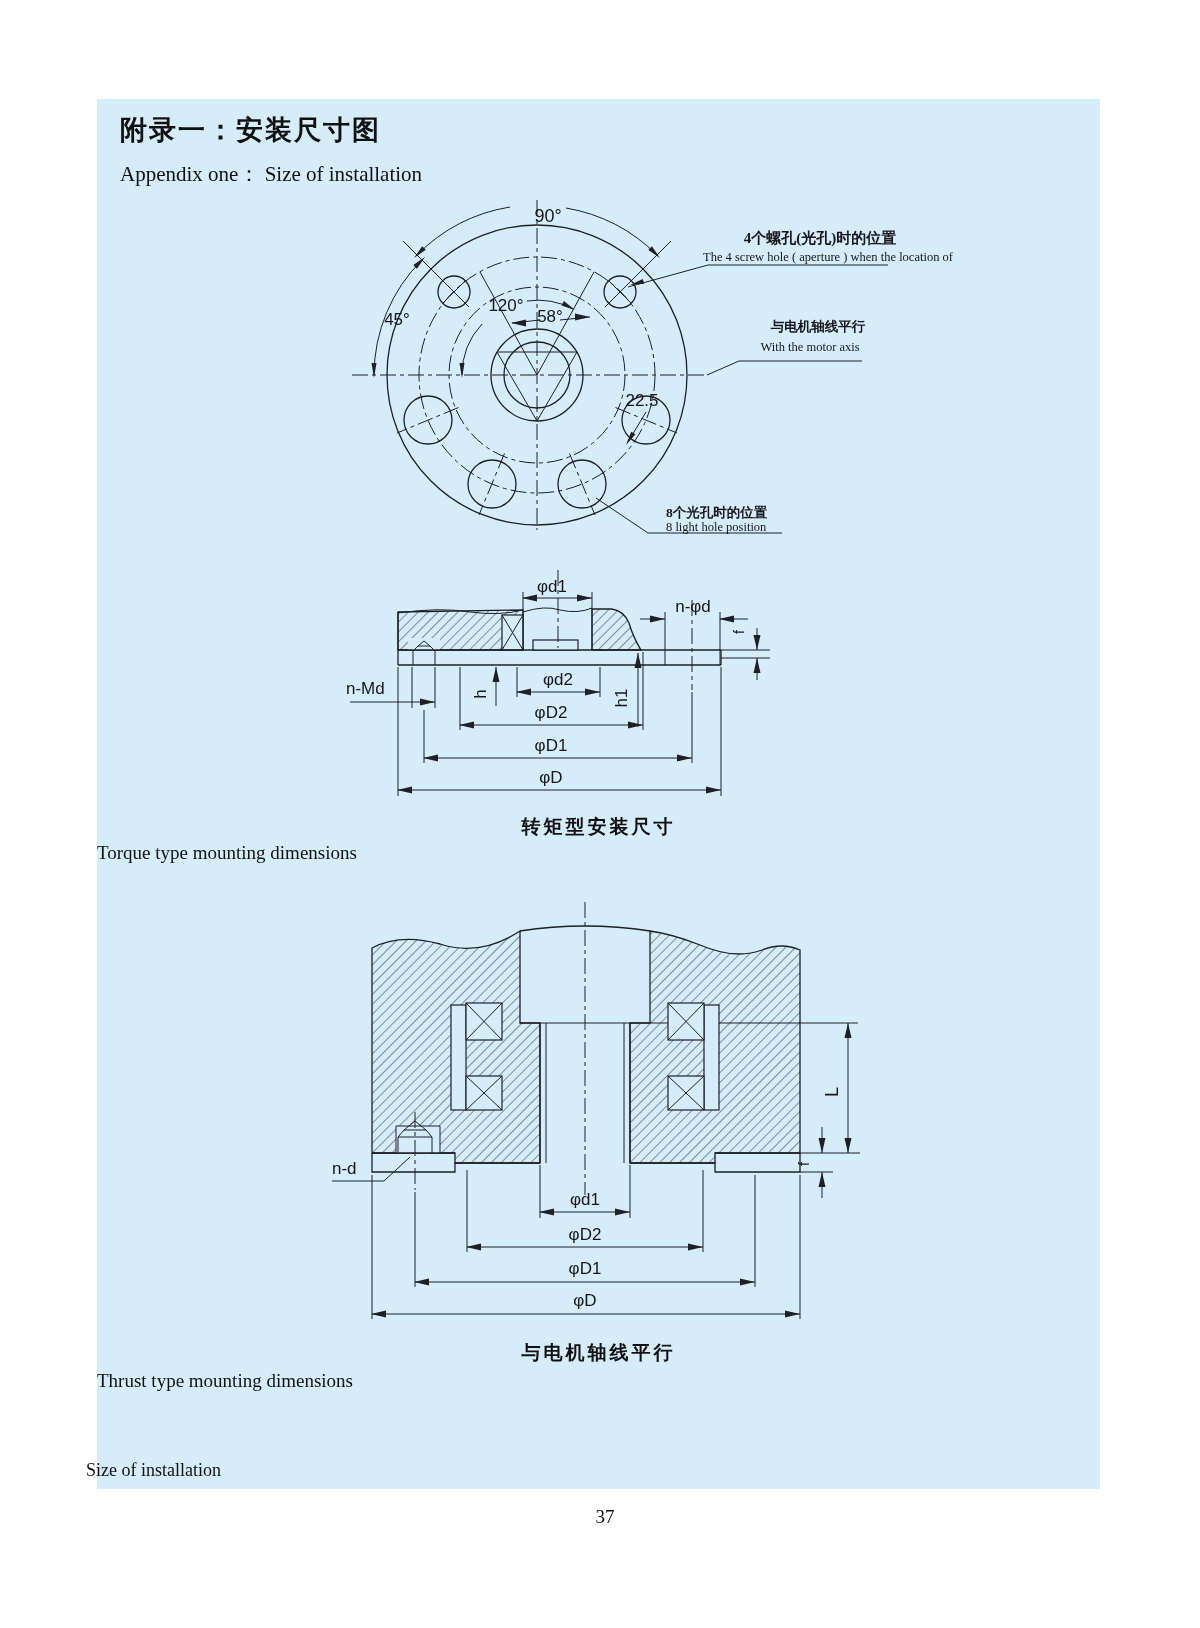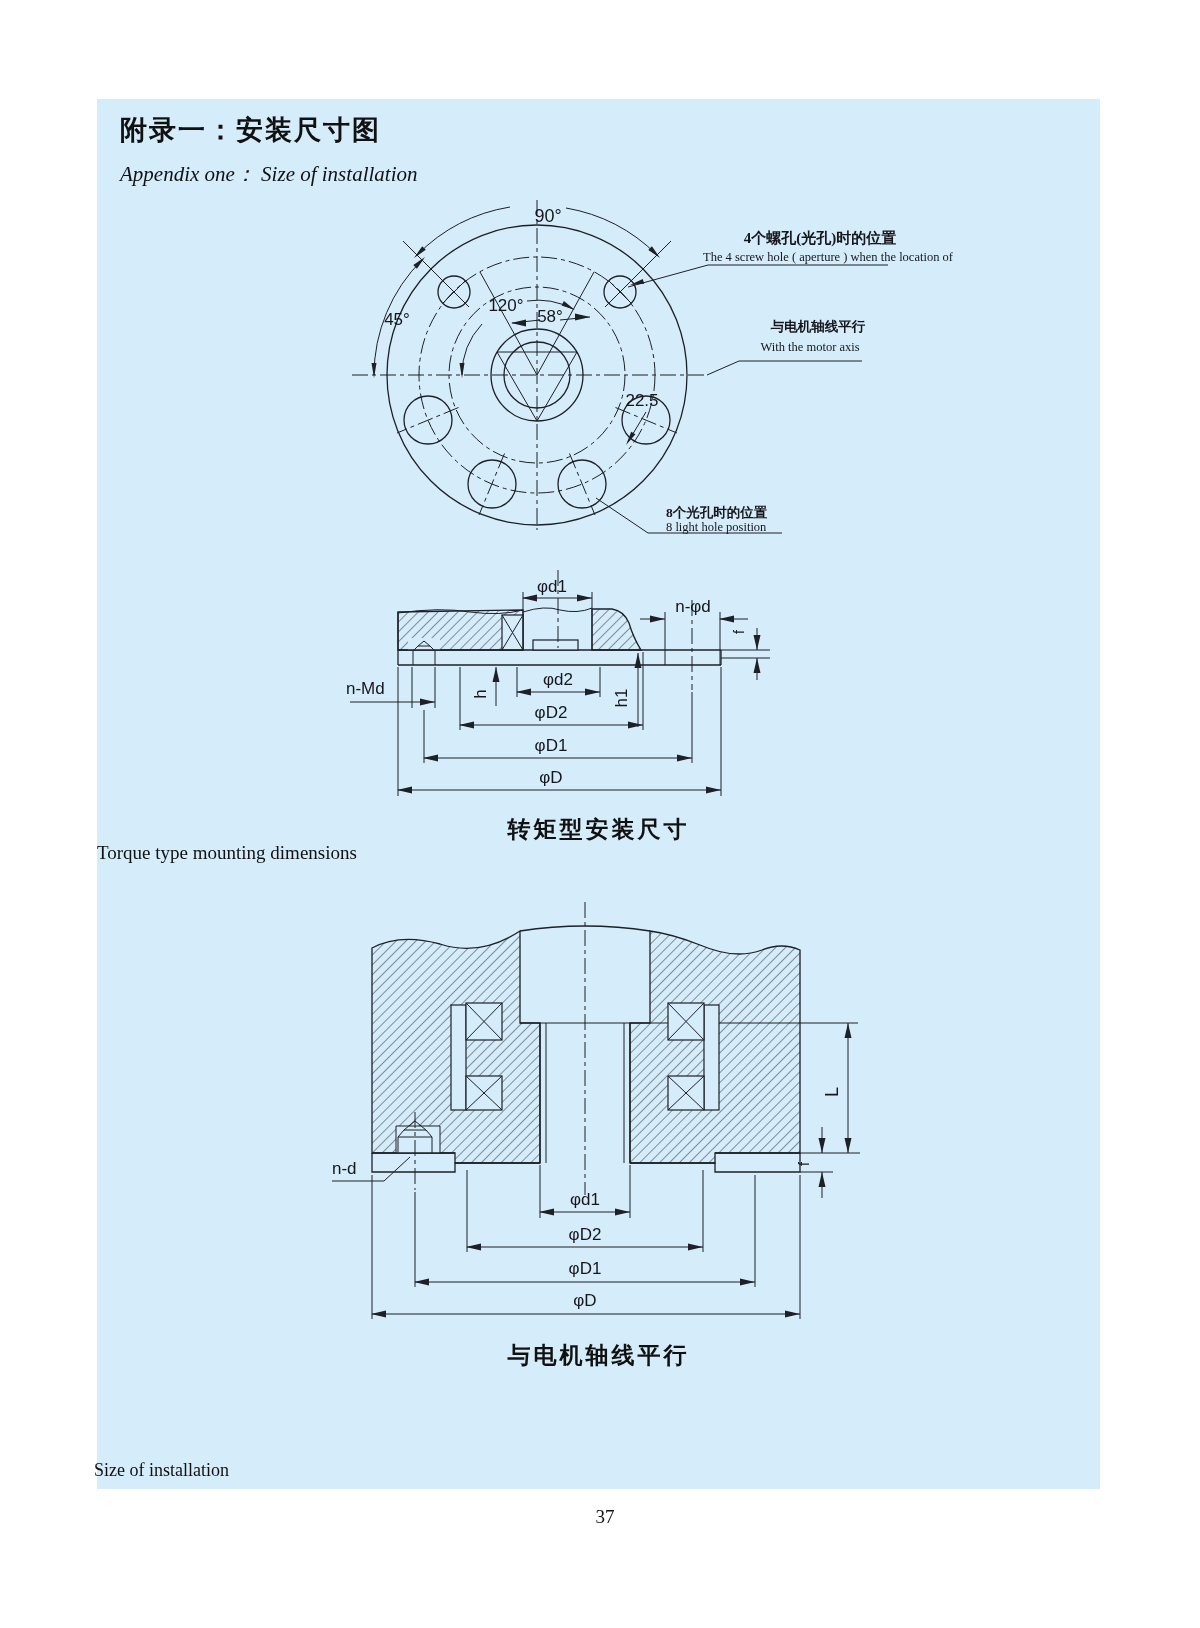--- a/index.html
+++ b/index.html
@@ -1,22 +1,22 @@
 <!DOCTYPE html>
 <html><head>
 <meta charset="utf-8">
 <style>
   html,body{margin:0;padding:0;background:#ffffff;}
   .page{position:relative;width:1200px;height:1628px;background:#ffffff;overflow:hidden;
         font-family:"Liberation Serif", serif;color:#111;}
   .panel{position:absolute;left:97px;top:99px;width:1003px;height:1390px;background:#d5edfa;}
   .abs{position:absolute;}
   .title-cn{font-size:27px;font-weight:bold;letter-spacing:2px;}
-  .title-en{font-size:21px;font-style:italic;}
-  .cap-cn{width:1003px;text-align:center;font-size:23px;font-weight:bold;letter-spacing:3px;}
+  .title-en{font-size:21px;}
+  .cap-cn{width:1003px;text-align:center;font-size:19px;font-weight:bold;letter-spacing:3px;}
   .cap-en{width:1003px;font-size:19px;}
   .pageno{left:0;width:1160px;text-align:center;font-size:19px;}
   svg{position:absolute;left:0;top:0;}
   svg text{fill:#16161c;}
   .dim{font-family:"Liberation Sans",sans-serif;font-size:17px;}
   .dimbig{font-family:"Liberation Sans",sans-serif;font-size:18px;}
   .dimsm{font-family:"Liberation Sans",sans-serif;font-size:14px;}
   .notecn{font-family:"Liberation Serif",serif;font-size:15px;font-weight:bold;}
   .notecn2{font-family:"Liberation Serif",serif;font-size:13.5px;font-weight:bold;}
   .noteen{font-family:"Liberation Serif",serif;font-size:12.5px;}
@@ -341,17 +341,18 @@
         <line x1="372" y1="1314" x2="800" y2="1314" class="thin" marker-start="url(#mL)" marker-end="url(#mR)"></line>
         <text x="585" y="1306" text-anchor="middle" class="dim">φD</text>
       </g>
     </g>
   </svg>
 
   <div class="abs cap-cn" style="left:97px;top:814px;">转矩型安装尺寸</div>
   <div class="abs cap-en" style="left:97px;top:842px;">Torque type mounting dimensions</div>
 
   <div class="abs cap-cn" style="left:97px;top:1340px;">与电机轴线平行</div>
-
-  <div class="abs cap-en" style="left:94px;top:1460px;font-size:18px;">Size of installation</div>
+  <div class="abs cap-en" style="left:97px;top:1370px;">Thrust type mounting dimensions</div>
+
+  <div class="abs cap-en" style="left:86px;top:1460px;font-size:18px;">Size of installation</div>
 
   <div class="abs pageno" style="top:1506px;margin-left:25px;">37</div>
 </div>
 
 </body></html>

